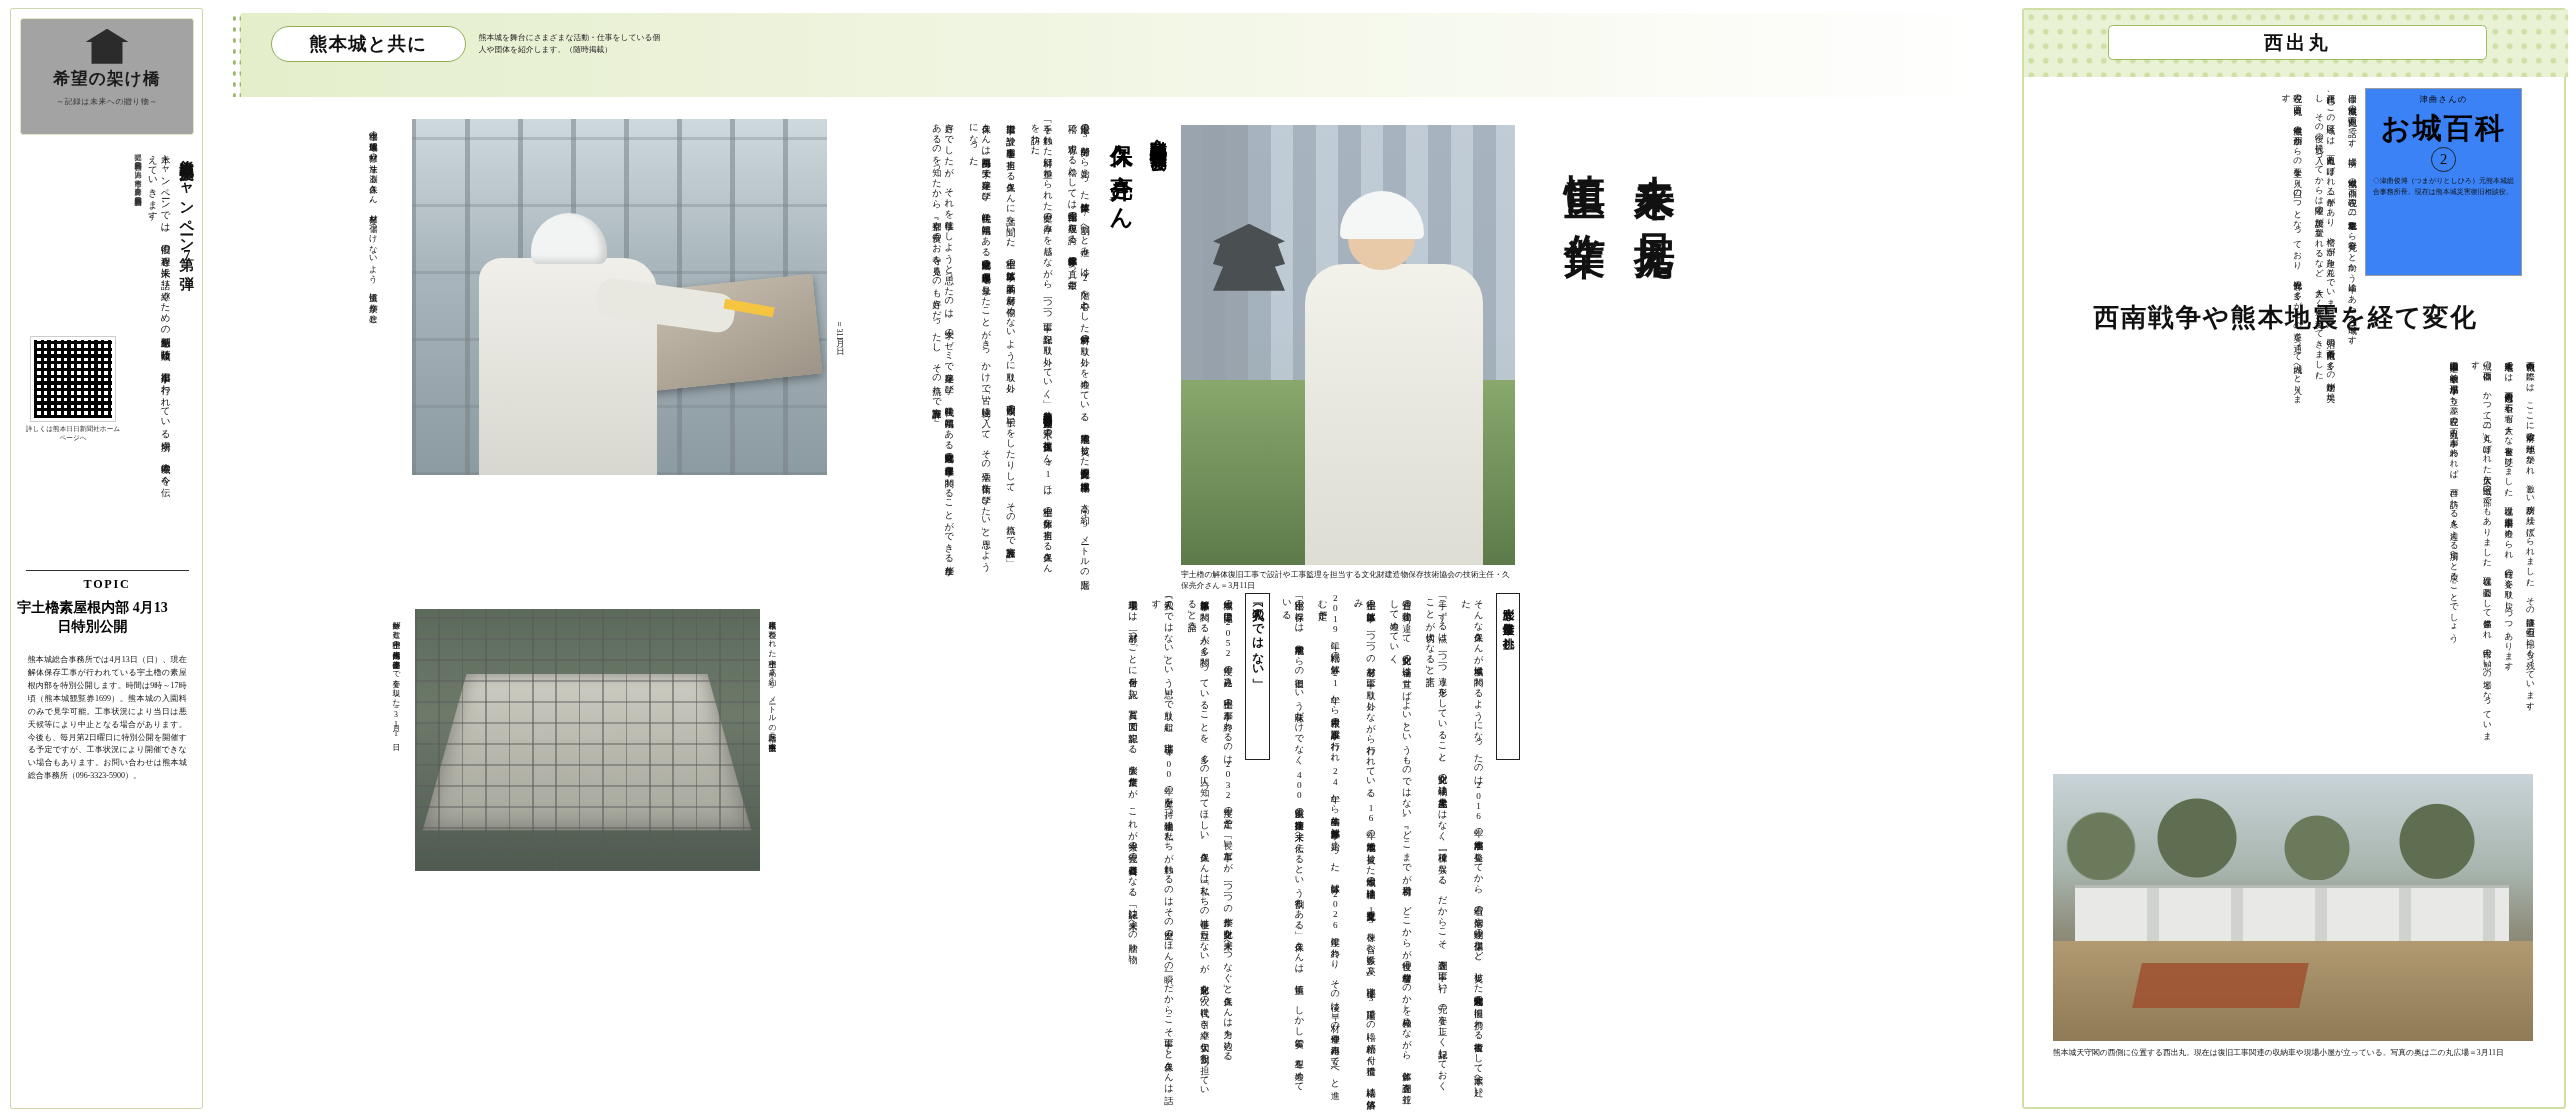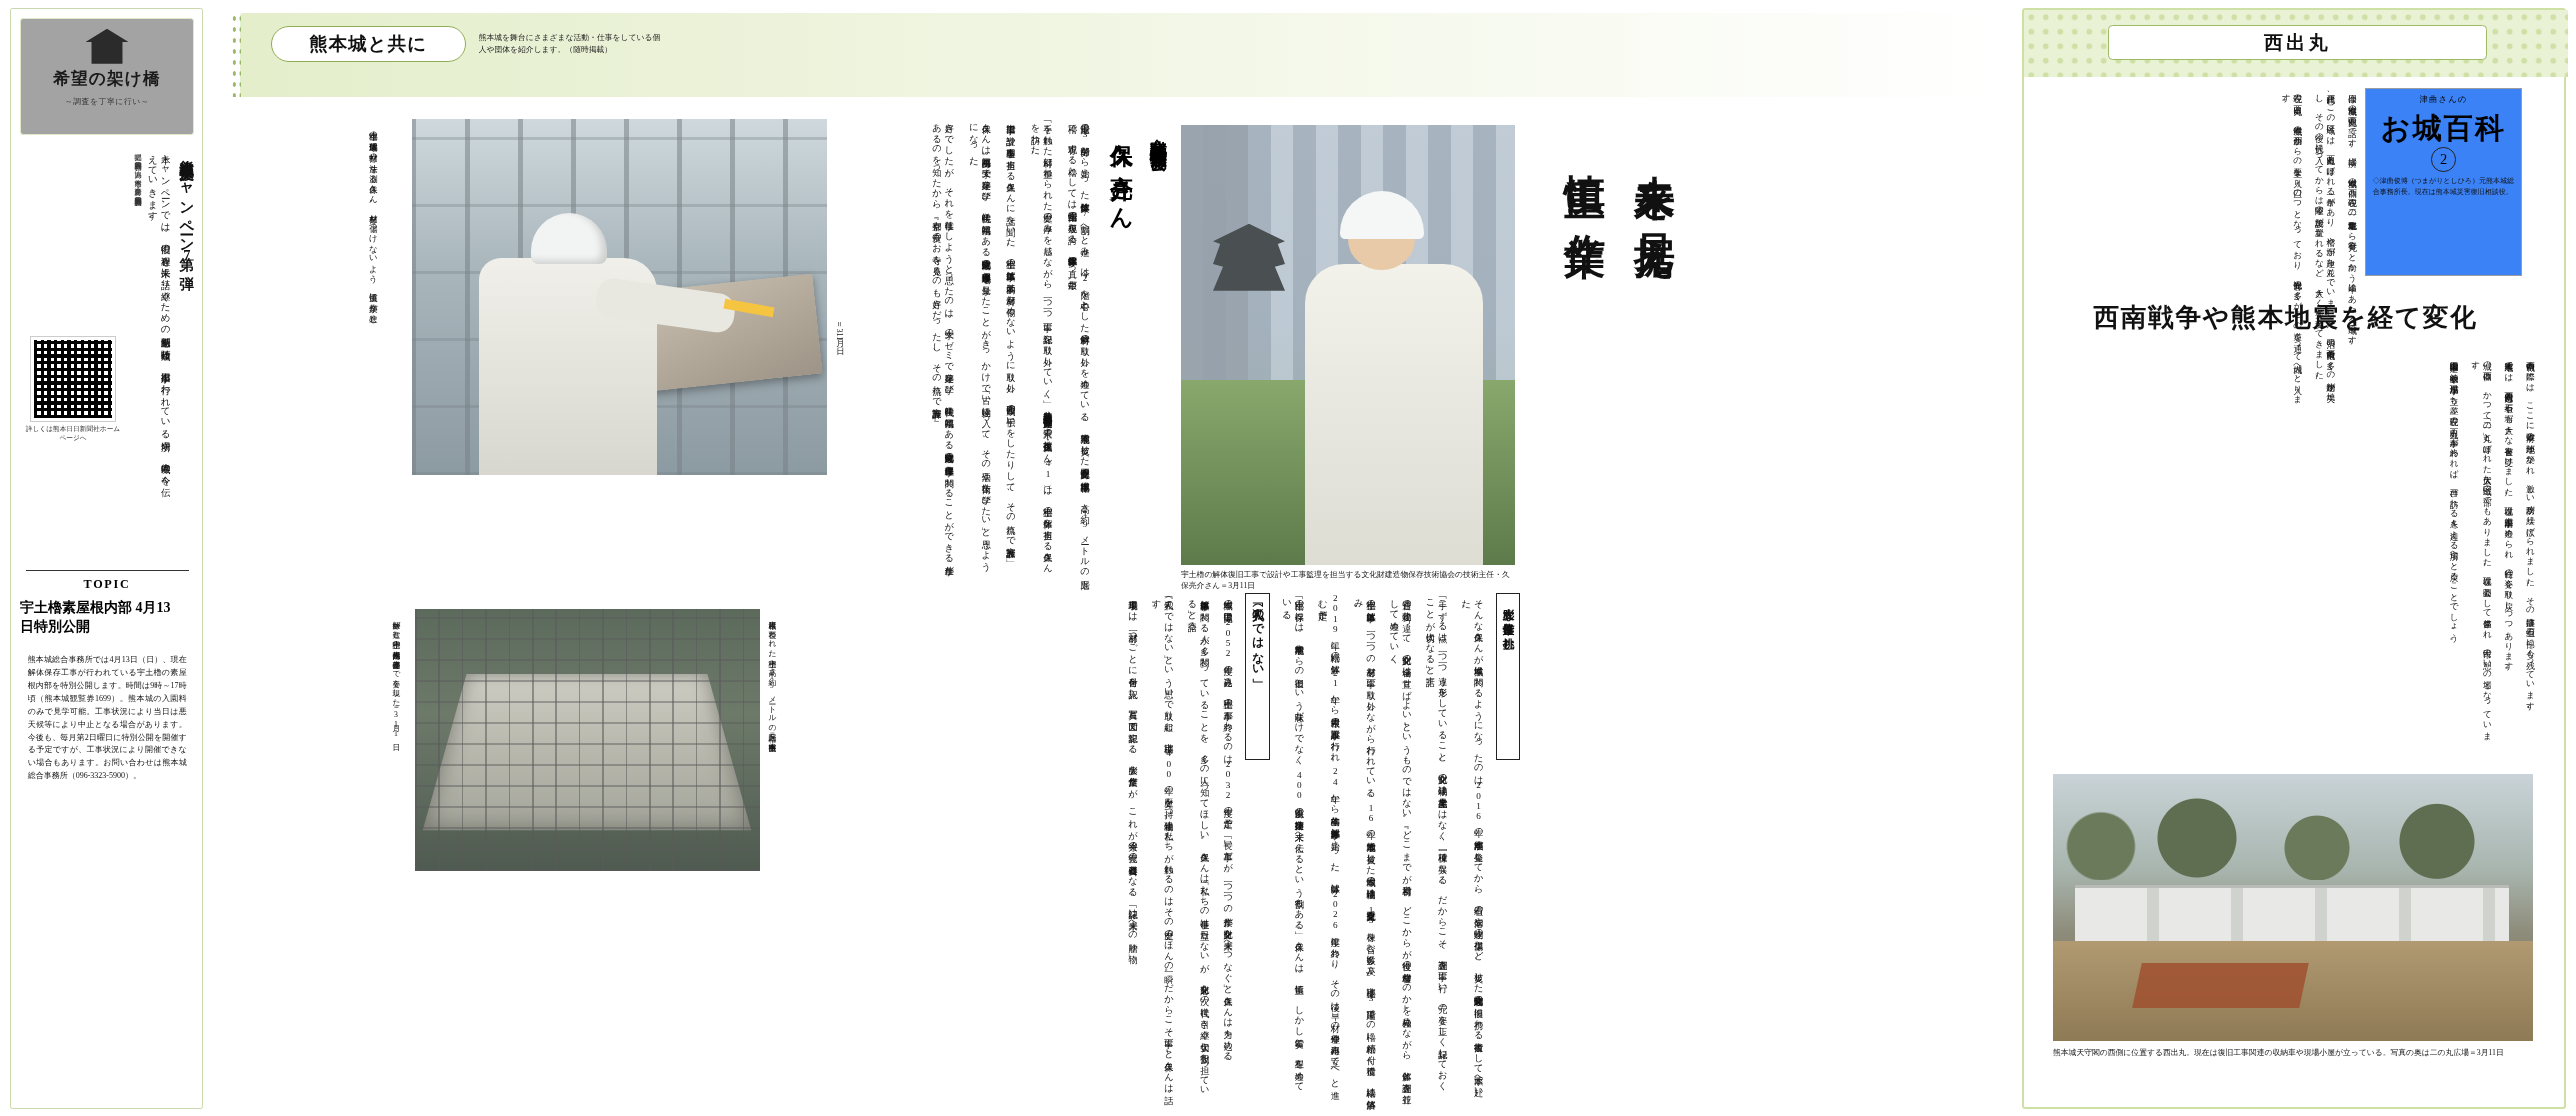--- a/index.html
+++ b/index.html
@@ -95,22 +95,22 @@
 
   .topic-sep {
     position: absolute; left: 14.5px; top: 561px; width: 163px;
     border-top: 1.1px solid #333;
   }
   .topic-title {
     position: absolute; left: 14.5px; top: 568px; width: 163px;
     text-align: center; font-size: 12.2px; font-weight: bold; letter-spacing: 1.7px;
   }
   .topic-head {
-    position: absolute; left: 9px; top: 589px; width: 163px;
-    font-size: 14px; font-weight: bold; line-height: 1.4;
+    position: absolute; left: 0; top: 589px; width: 163px;
+    text-align: center; font-size: 14px; font-weight: bold; line-height: 1.4;
   }
   .topic-body {
     position: absolute; left: 16.7px; top: 645px; width: 159px;
     font-size: 8px; line-height: 1.62; color: #111; text-align: justify;
   }
 
   
   .main {
     position: absolute;
     left: 223px; top: 7.8px;
@@ -404,21 +404,21 @@
 </head>
 <body>
 
 <div class="page">
 
   <div class="left-rail">
 
     <div class="logo-box">
       <div class="logo-mark"></div>
       <div class="logo-title">希望の架け橋</div>
-      <div class="logo-sub">～調査を丁寧に行い～</div>
+      <div class="logo-sub">～記録は未来への贈り物～</div>
     </div>
 
     <div class="left-vblock">
       <div class="vtext lead">熊本城復興支援キャンペーン第7弾</div>
       <div class="vtext">本キャンペーンでは、復旧の過程を未来に語り継ぐための特別紙面を随時作成し、復旧工事が行われている場所や、熊本城の今を伝えていきます。</div>
       <div class="vtext small">提唱／熊本日日新聞社　協力／熊本市、企業・財界、熊本日日新聞社業務局</div>
     </div>
 
     <div class="qr-box"></div>
     <div class="qr-cap">詳しくは熊本日日新聞社ホームページへ</div>

